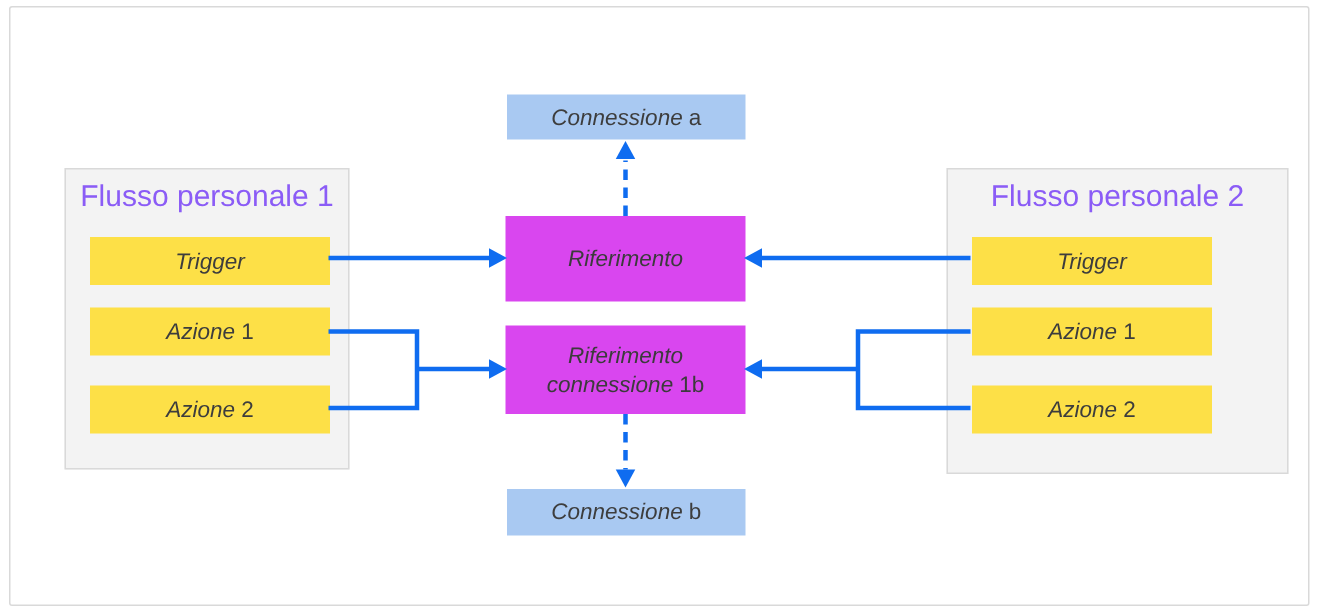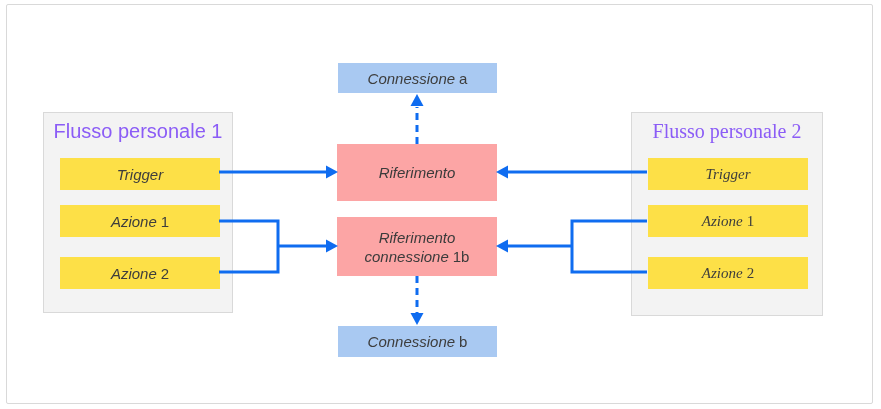--- a/index.html
+++ b/index.html
@@ -9,21 +9,21 @@
   }
   .frame{
     position:absolute;left:6px;top:4px;right:8px;bottom:5px;
     border:1px solid #d9d9d9;border-radius:2px;background:#ffffff;
   }
   .container{
     position:absolute;width:190px;height:201px;top:112px;
     background:#f3f3f3;border:1px solid #d9d9d9;box-sizing:border-box;
   }
   .container.left{left:43px;}
-  .container.right{left:631px;width:192px;height:204px;font-family:Liberation Serif, serif;}
+  .container.right{left:631px;width:228px;height:204px;}
   .container-title{
     position:absolute;top:7px;left:0;right:0;text-align:center;
     font-size:20px;color:#8b5cf6;white-space:nowrap;
   }
   .bluebox{
     position:absolute;left:16px;width:160px;height:32px;
     background:#fde047;display:flex;align-items:center;justify-content:center;
     font-size:15px;color:#3d3d3d;
   }
   .bb-trigger{top:45px;}
@@ -31,21 +31,21 @@
   .bb-action2{top:144px;}
   .connbox{
     position:absolute;left:338px;width:159px;height:30px;
     background:#a9c9f2;display:flex;align-items:center;justify-content:center;
     font-size:15px;color:#3d3d3d;
   }
   .conn-a{top:63px;}
   .conn-b{top:326px;height:31px;}
   .greenbox{
     position:absolute;left:337px;width:160px;
-    background:#fca5a5;display:flex;flex-direction:column;align-items:center;justify-content:center;
+    background:#d946ef;display:flex;flex-direction:column;align-items:center;justify-content:center;
     font-size:15px;color:#3b3b3b;line-height:19px;text-align:center;
   }
   .ref-1a{top:144px;height:57px;}
   .ref-1b{top:217px;height:59px;}
   .it{font-style:italic;}
   .sfx{font-style:normal;margin-left:4px;}
   .sfx:empty{margin-left:0;}
   svg.connectors{
     position:absolute;left:0;top:0;width:881px;height:409px;
     pointer-events:none;

